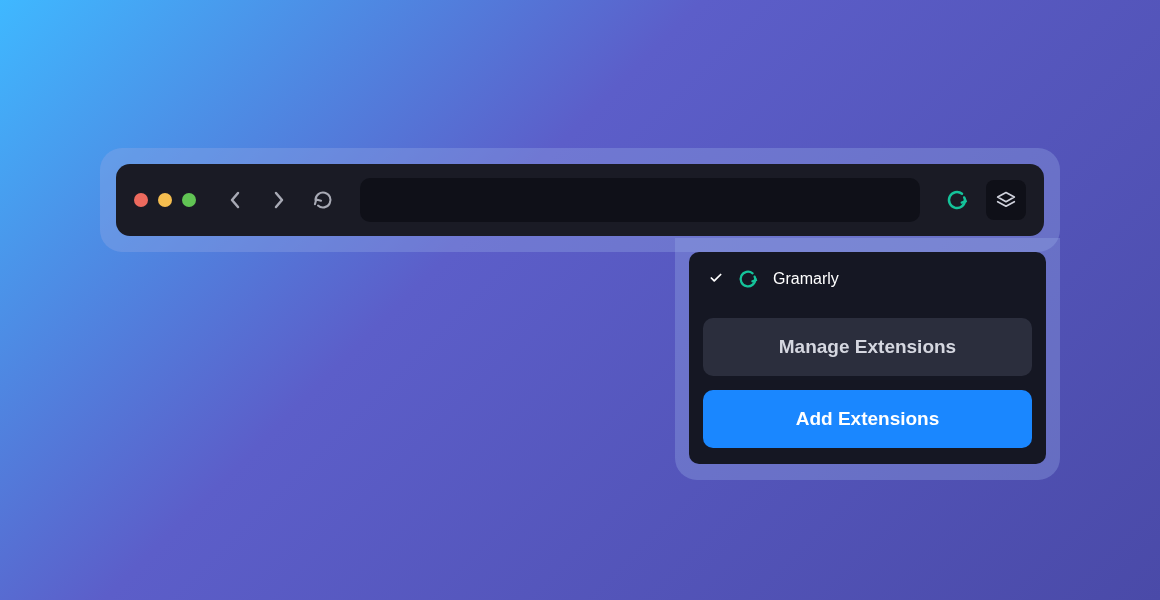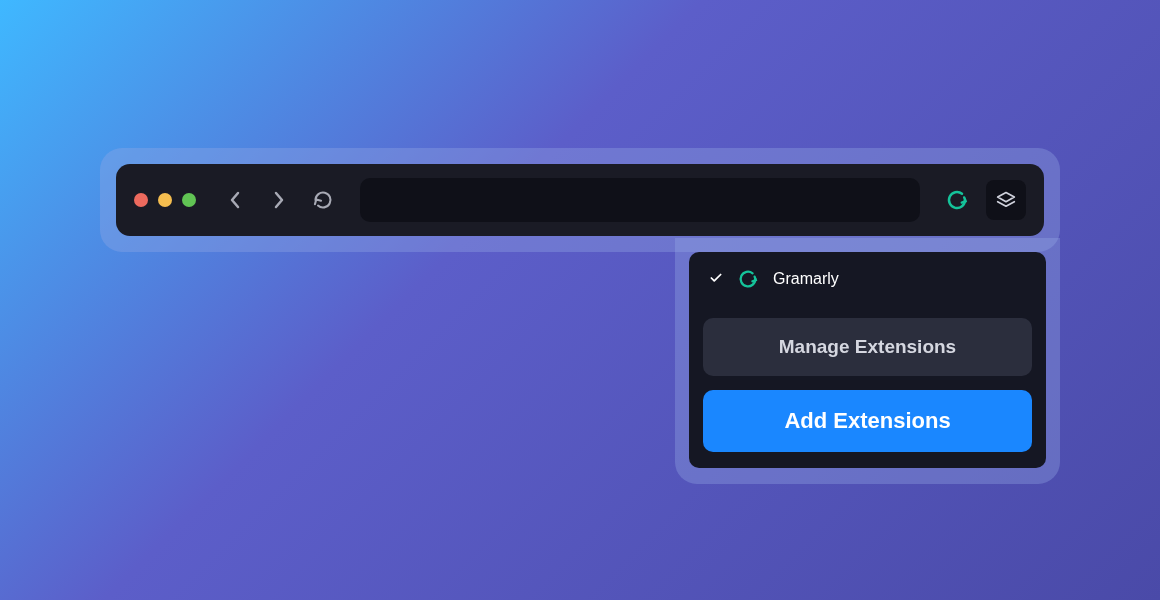--- a/index.html
+++ b/index.html
@@ -130,21 +130,21 @@
       font-size: 19px;
       font-weight: 600;
       text-align: center;
       padding: 18px 0;
       border-radius: 10px;
       cursor: pointer;
     }
     .add-btn {
       background: #1a87ff;
       color: #fff;
-      font-size: 22px;
+      font-size: 19px;
       font-weight: 700;
       text-align: center;
       padding: 18px 0;
       border-radius: 10px;
       cursor: pointer;
     }
   </style>
 </head>
 <body>
 

